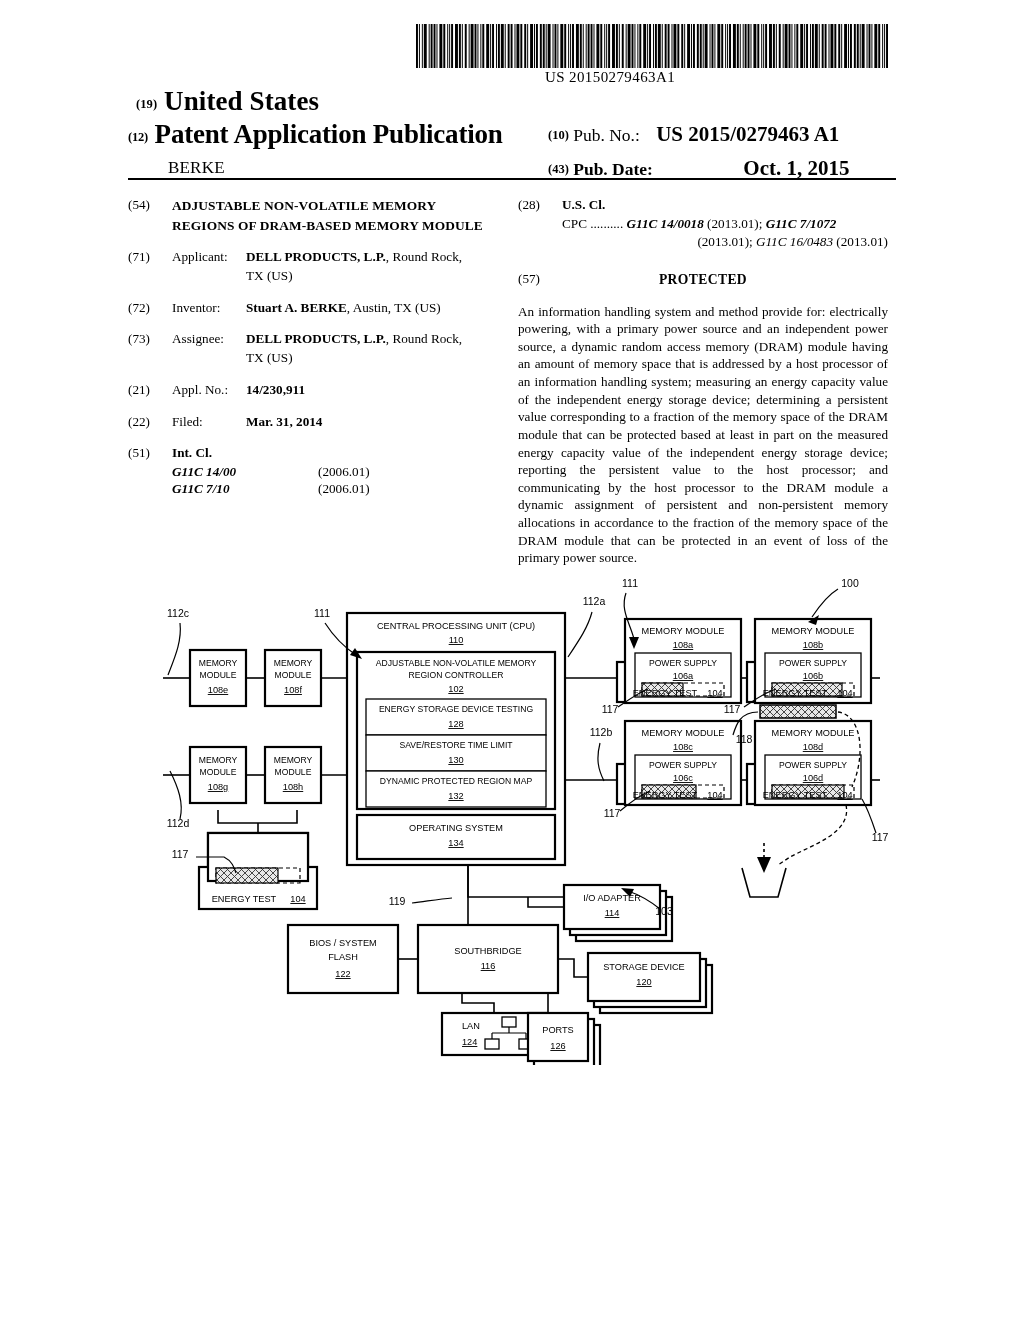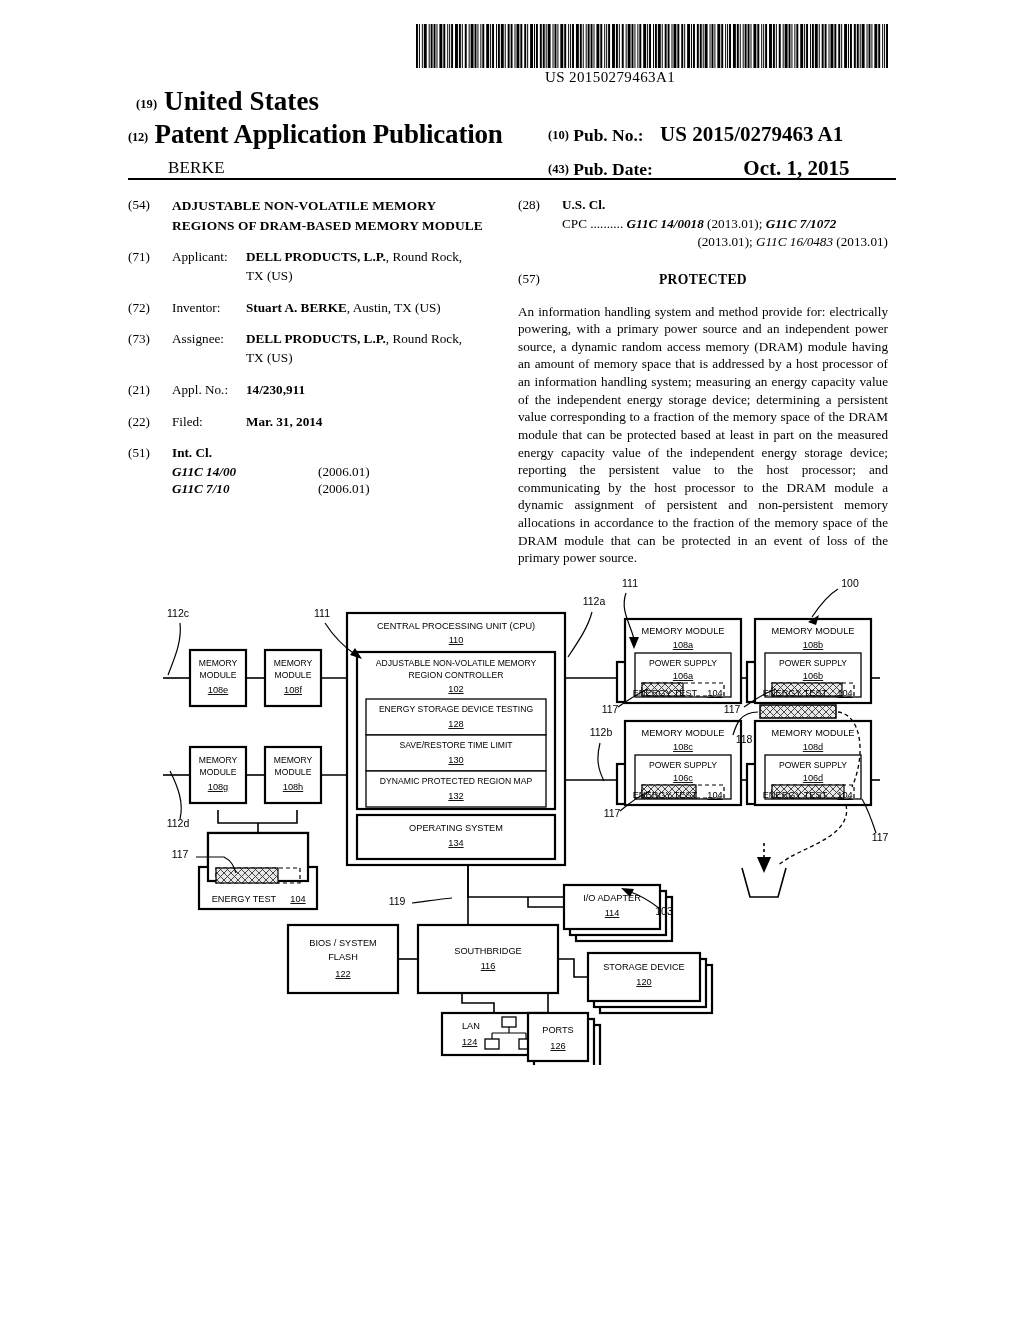--- a/index.html
+++ b/index.html
@@ -19,21 +19,21 @@
     font-size:15px;letter-spacing:.4px;margin-top:1px;text-align:center;
   }
 
   
   .hdr{position:absolute;left:128px;top:86px;width:768px;}
   .paren{font-size:12.5px;vertical-align:2px;}
   .us-line{position:absolute;left:0;top:0;font-size:27px;font-weight:bold;letter-spacing:.1px;margin-left:8px;}
   .pap-line{position:absolute;left:0;top:33px;font-size:27px;font-weight:bold;letter-spacing:-.2px;}
   .author{position:absolute;left:40px;top:72px;font-size:17px;letter-spacing:.2px;}
   .pub-no{position:absolute;left:420px;top:36px;font-size:17.5px;font-weight:bold;white-space:nowrap;}
-  .pub-no .lbl{font-weight:bold;margin-top:12px;}
+  .pub-no .lbl{font-weight:normal;margin-top:12px;}
   .pub-no .val{font-size:21px;font-weight:bold;margin-left:12px;}
   .pub-date{position:absolute;left:420px;top:70px;font-size:17.5px;font-weight:bold;white-space:nowrap;}
   .pub-date .val{font-size:21px;font-weight:bold;margin-left:86px;}
   .rule{position:absolute;left:128px;top:178px;width:768px;height:2px;background:#000;}
 
   
   .colL{position:absolute;left:128px;top:196px;width:370px;font-size:13.2px;line-height:1.42;}
   .colR{position:absolute;left:518px;top:196px;width:370px;font-size:13.2px;line-height:1.42;}
 
   .fld{position:relative;margin-bottom:13px;}

